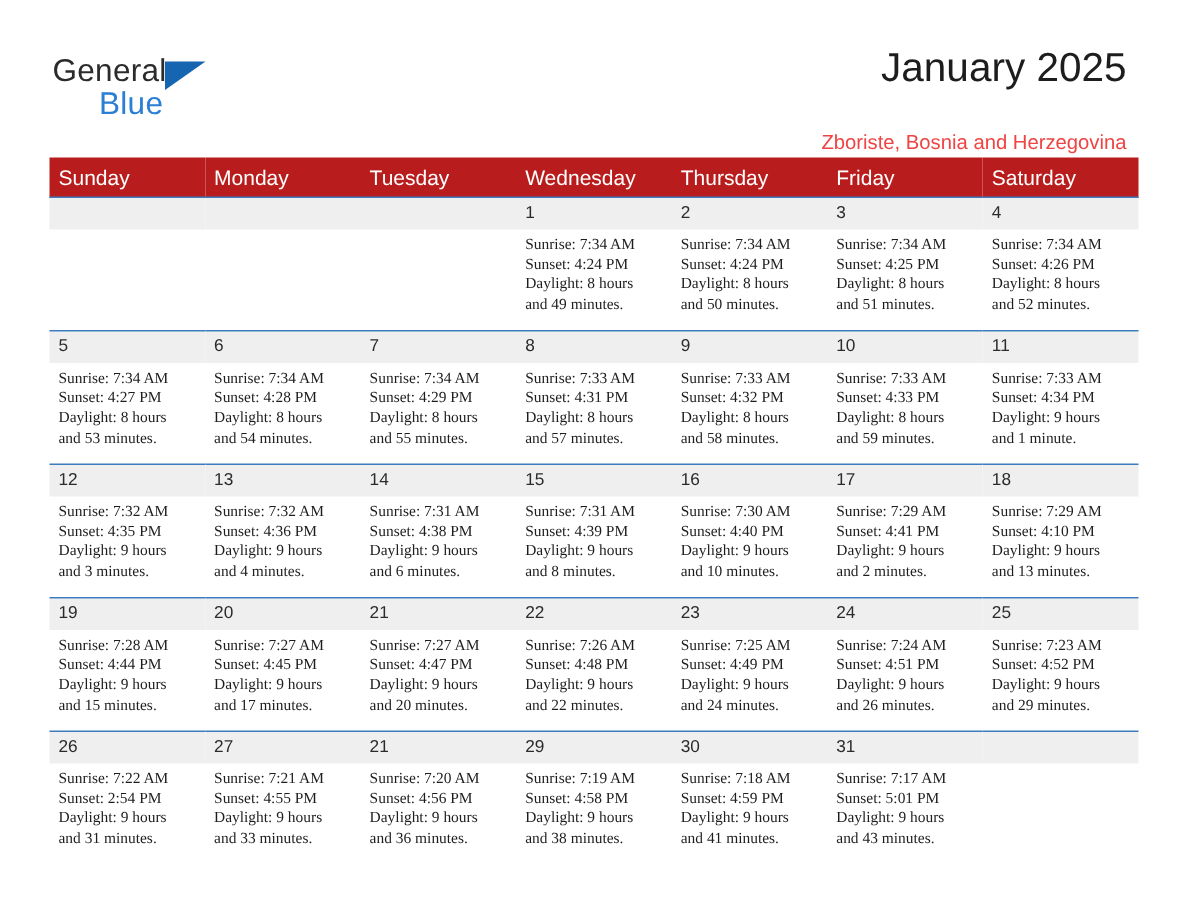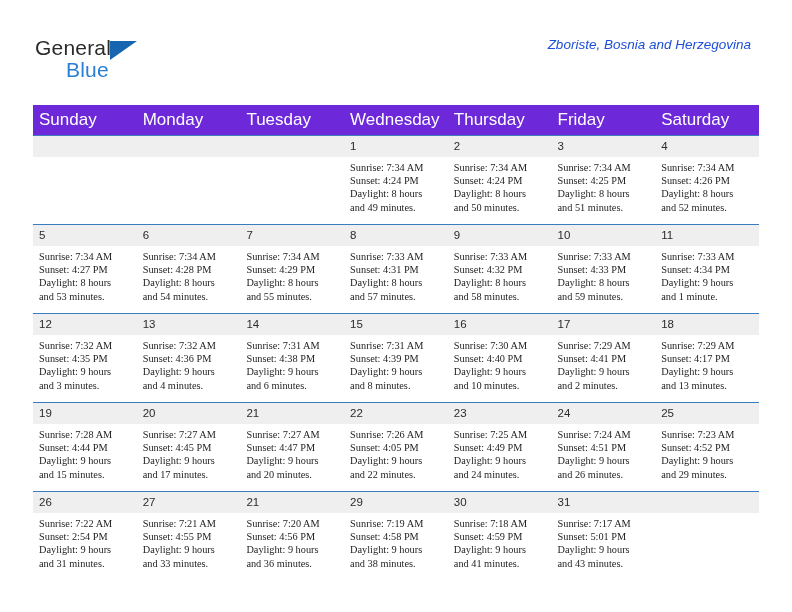--- a/index.html
+++ b/index.html
@@ -71,41 +71,40 @@
     text-align: right;
   }
   .cal-title {
     font-size: 27px;
     color: #1d1d1d;
     font-weight: normal;
     line-height: 34px;
     white-space: nowrap;
   }
   .cal-subtitle {
-    margin-top: 8px;
+    margin-top: 24px;
     font-size: 13.5px;
-    color: #1d4ed8;
+    color: #ef4444;
     line-height: 17px;
     white-space: nowrap;
-    font-style: italic;
   }
 
   
   .calendar {
     position: absolute;
     left: 33px;
     top: 105px;
     width: 726px;
     border-collapse: collapse;
     table-layout: fixed;
   }
   .calendar th {
-    background: #6d28d9;
+    background: #b91c1c;
     color: #ffffff;
-    font-size: 17px;
+    font-size: 14px;
     font-weight: normal;
     text-align: left;
     padding: 5px 0 5px 6px;
     height: 11px;
     border: none;
   }
   .calendar td {
     vertical-align: top;
     padding: 0;
     border: none;
@@ -143,20 +142,21 @@
 
   <div class="header">
 
     <div class="brand">
       <span class="brand-general">General</span>
       <span class="brand-triangle"></span>
       <span class="brand-blue">Blue</span>
     </div>
 
     <div class="title-wrap">
+      <div class="cal-title">January 2025</div>
       <div class="cal-subtitle">Zboriste, Bosnia and Herzegovina</div>
     </div>
 
   </div>
 
   <table class="calendar">
     <thead>
       <tr id="weekday-row">
           <th>Sunday</th>
           <th>Monday</th>
@@ -332,21 +332,21 @@
               <div>Sunrise: 7:29 AM</div>
               <div>Sunset: 4:41 PM</div>
               <div>Daylight: 9 hours</div>
               <div>and 2 minutes.</div>
             </div>
           </td>
           <td>
             <div class="daynum">18</div>
             <div class="cell-body">
               <div>Sunrise: 7:29 AM</div>
-              <div>Sunset: 4:17 PM</div>
+              <div>Sunset: 4:10 PM</div>
               <div>Daylight: 9 hours</div>
               <div>and 13 minutes.</div>
             </div>
           </td>
         </tr>
         <tr>
           <td>
             <div class="daynum">19</div>
             <div class="cell-body">
               <div>Sunrise: 7:28 AM</div>
@@ -370,21 +370,21 @@
               <div>Sunrise: 7:27 AM</div>
               <div>Sunset: 4:47 PM</div>
               <div>Daylight: 9 hours</div>
               <div>and 20 minutes.</div>
             </div>
           </td>
           <td>
             <div class="daynum">22</div>
             <div class="cell-body">
               <div>Sunrise: 7:26 AM</div>
-              <div>Sunset: 4:05 PM</div>
+              <div>Sunset: 4:48 PM</div>
               <div>Daylight: 9 hours</div>
               <div>and 22 minutes.</div>
             </div>
           </td>
           <td>
             <div class="daynum">23</div>
             <div class="cell-body">
               <div>Sunrise: 7:25 AM</div>
               <div>Sunset: 4:49 PM</div>
               <div>Daylight: 9 hours</div>

